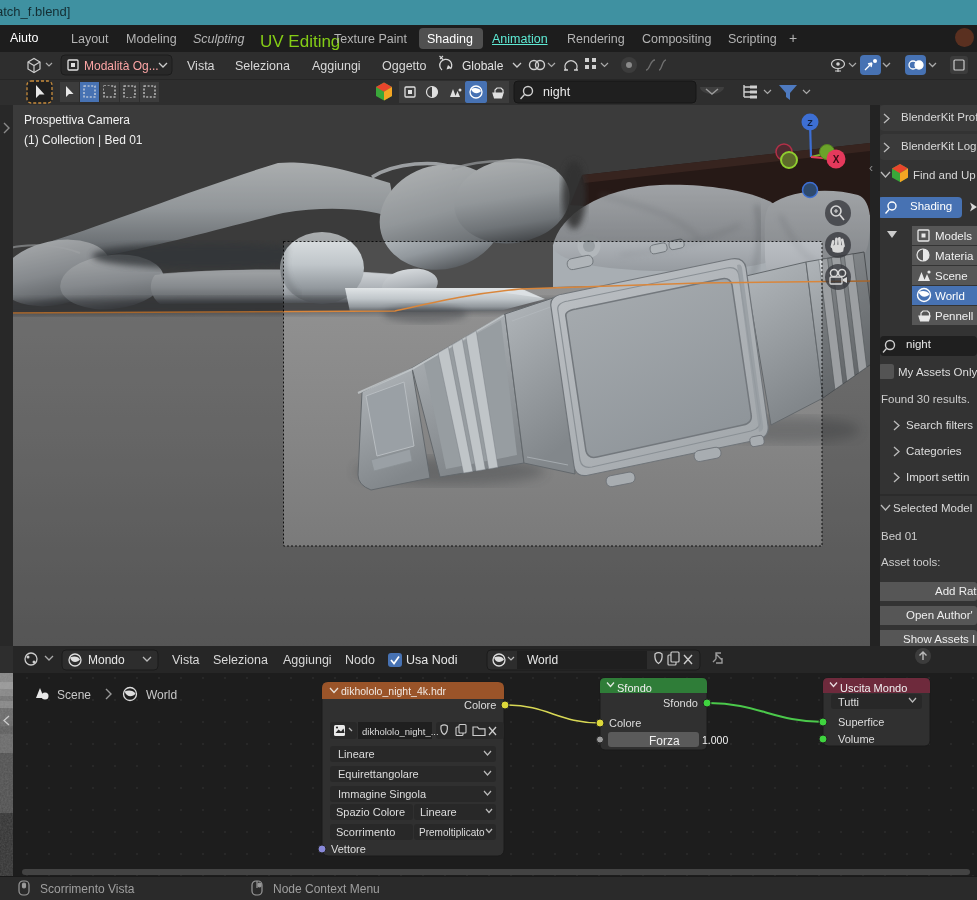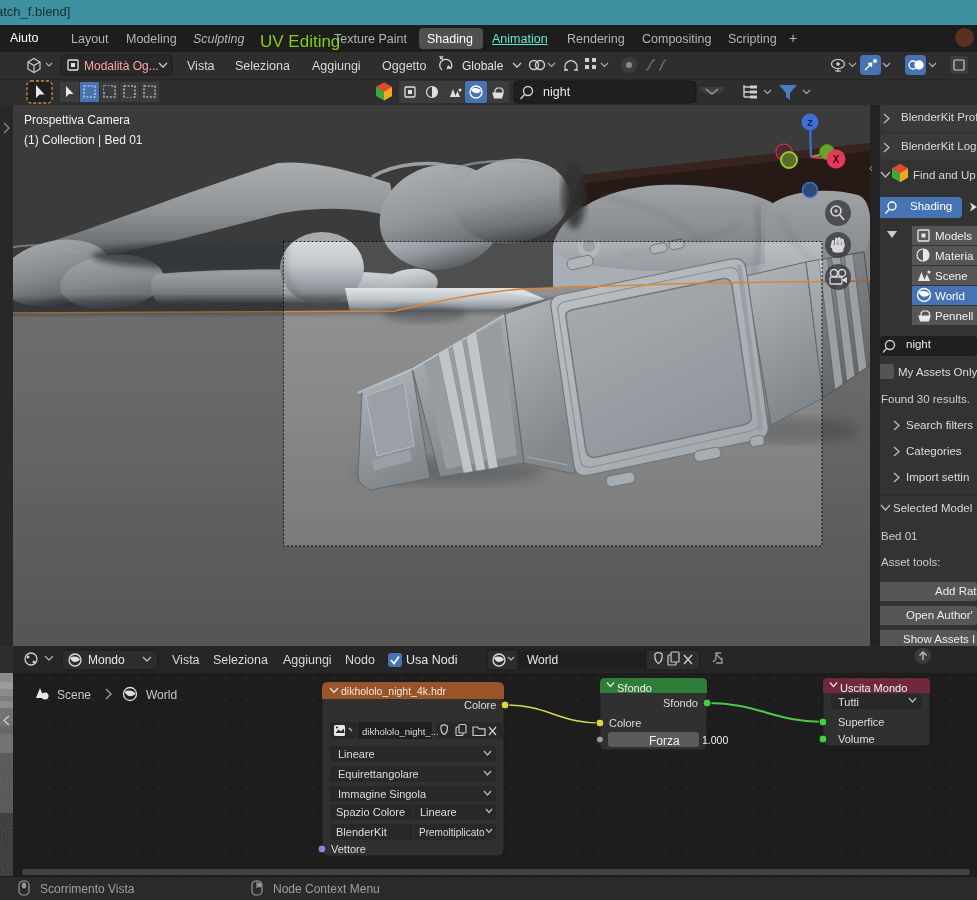--- a/index.html
+++ b/index.html
@@ -540,21 +540,21 @@
     <div class="txt" style="left:57px;top:42px;font-size:12px;color:#c8c8c8;">Scene</div>
     <div class="txt" style="left:146px;top:42px;font-size:12px;color:#c8c8c8;">World</div>
     <div class="txt" style="left:341px;top:39px;font-size:10.5px;color:#f0e8e2;">dikhololo_night_4k.hdr</div>
     <div class="txt" style="left:464px;top:53px;font-size:11px;color:#dddddd;">Colore</div>
     <div class="txt" style="left:362px;top:80px;font-size:9.5px;color:#dddddd;">dikhololo_night_...</div>
     <div class="txt" style="left:338px;top:102px;font-size:11px;color:#dddddd;">Lineare</div>
     <div class="txt" style="left:338px;top:122px;font-size:11px;color:#dddddd;">Equirettangolare</div>
     <div class="txt" style="left:338px;top:142px;font-size:11px;color:#dddddd;">Immagine Singola</div>
     <div class="txt" style="left:336px;top:160px;font-size:11px;color:#dddddd;">Spazio Colore</div>
     <div class="txt" style="left:420px;top:160px;font-size:11px;color:#dddddd;">Lineare</div>
-    <div class="txt" style="left:336px;top:180px;font-size:11px;color:#dddddd;">BlenderKit</div>
+    <div class="txt" style="left:336px;top:180px;font-size:11px;color:#dddddd;">Scorrimento</div>
     <div class="txt" style="left:419px;top:181px;font-size:10px;color:#dddddd;">Premoltiplicato</div>
     <div class="txt" style="left:331px;top:197px;font-size:11px;color:#dddddd;">Vettore</div>
     <div class="txt" style="left:617px;top:36px;font-size:11px;color:#f0f0f0;">Sfondo</div>
     <div class="txt" style="left:663px;top:51px;font-size:11px;color:#dddddd;">Sfondo</div>
     <div class="txt" style="left:609px;top:71px;font-size:11px;color:#dddddd;">Colore</div>
     <div class="txt" style="left:615px;top:88px;font-size:12px;color:#f0f0f0;margin-left:34px;">Forza</div>
     <div class="txt" style="left:662px;top:88px;font-size:10.5px;color:#f0f0f0;margin-left:40px;">1.000</div>
     <div class="txt" style="left:840px;top:36px;font-size:11px;color:#f0f0f0;">Uscita Mondo</div>
     <div class="txt" style="left:838px;top:50px;font-size:11px;color:#dddddd;">Tutti</div>
     <div class="txt" style="left:838px;top:70px;font-size:11px;color:#dddddd;">Superfice</div>

